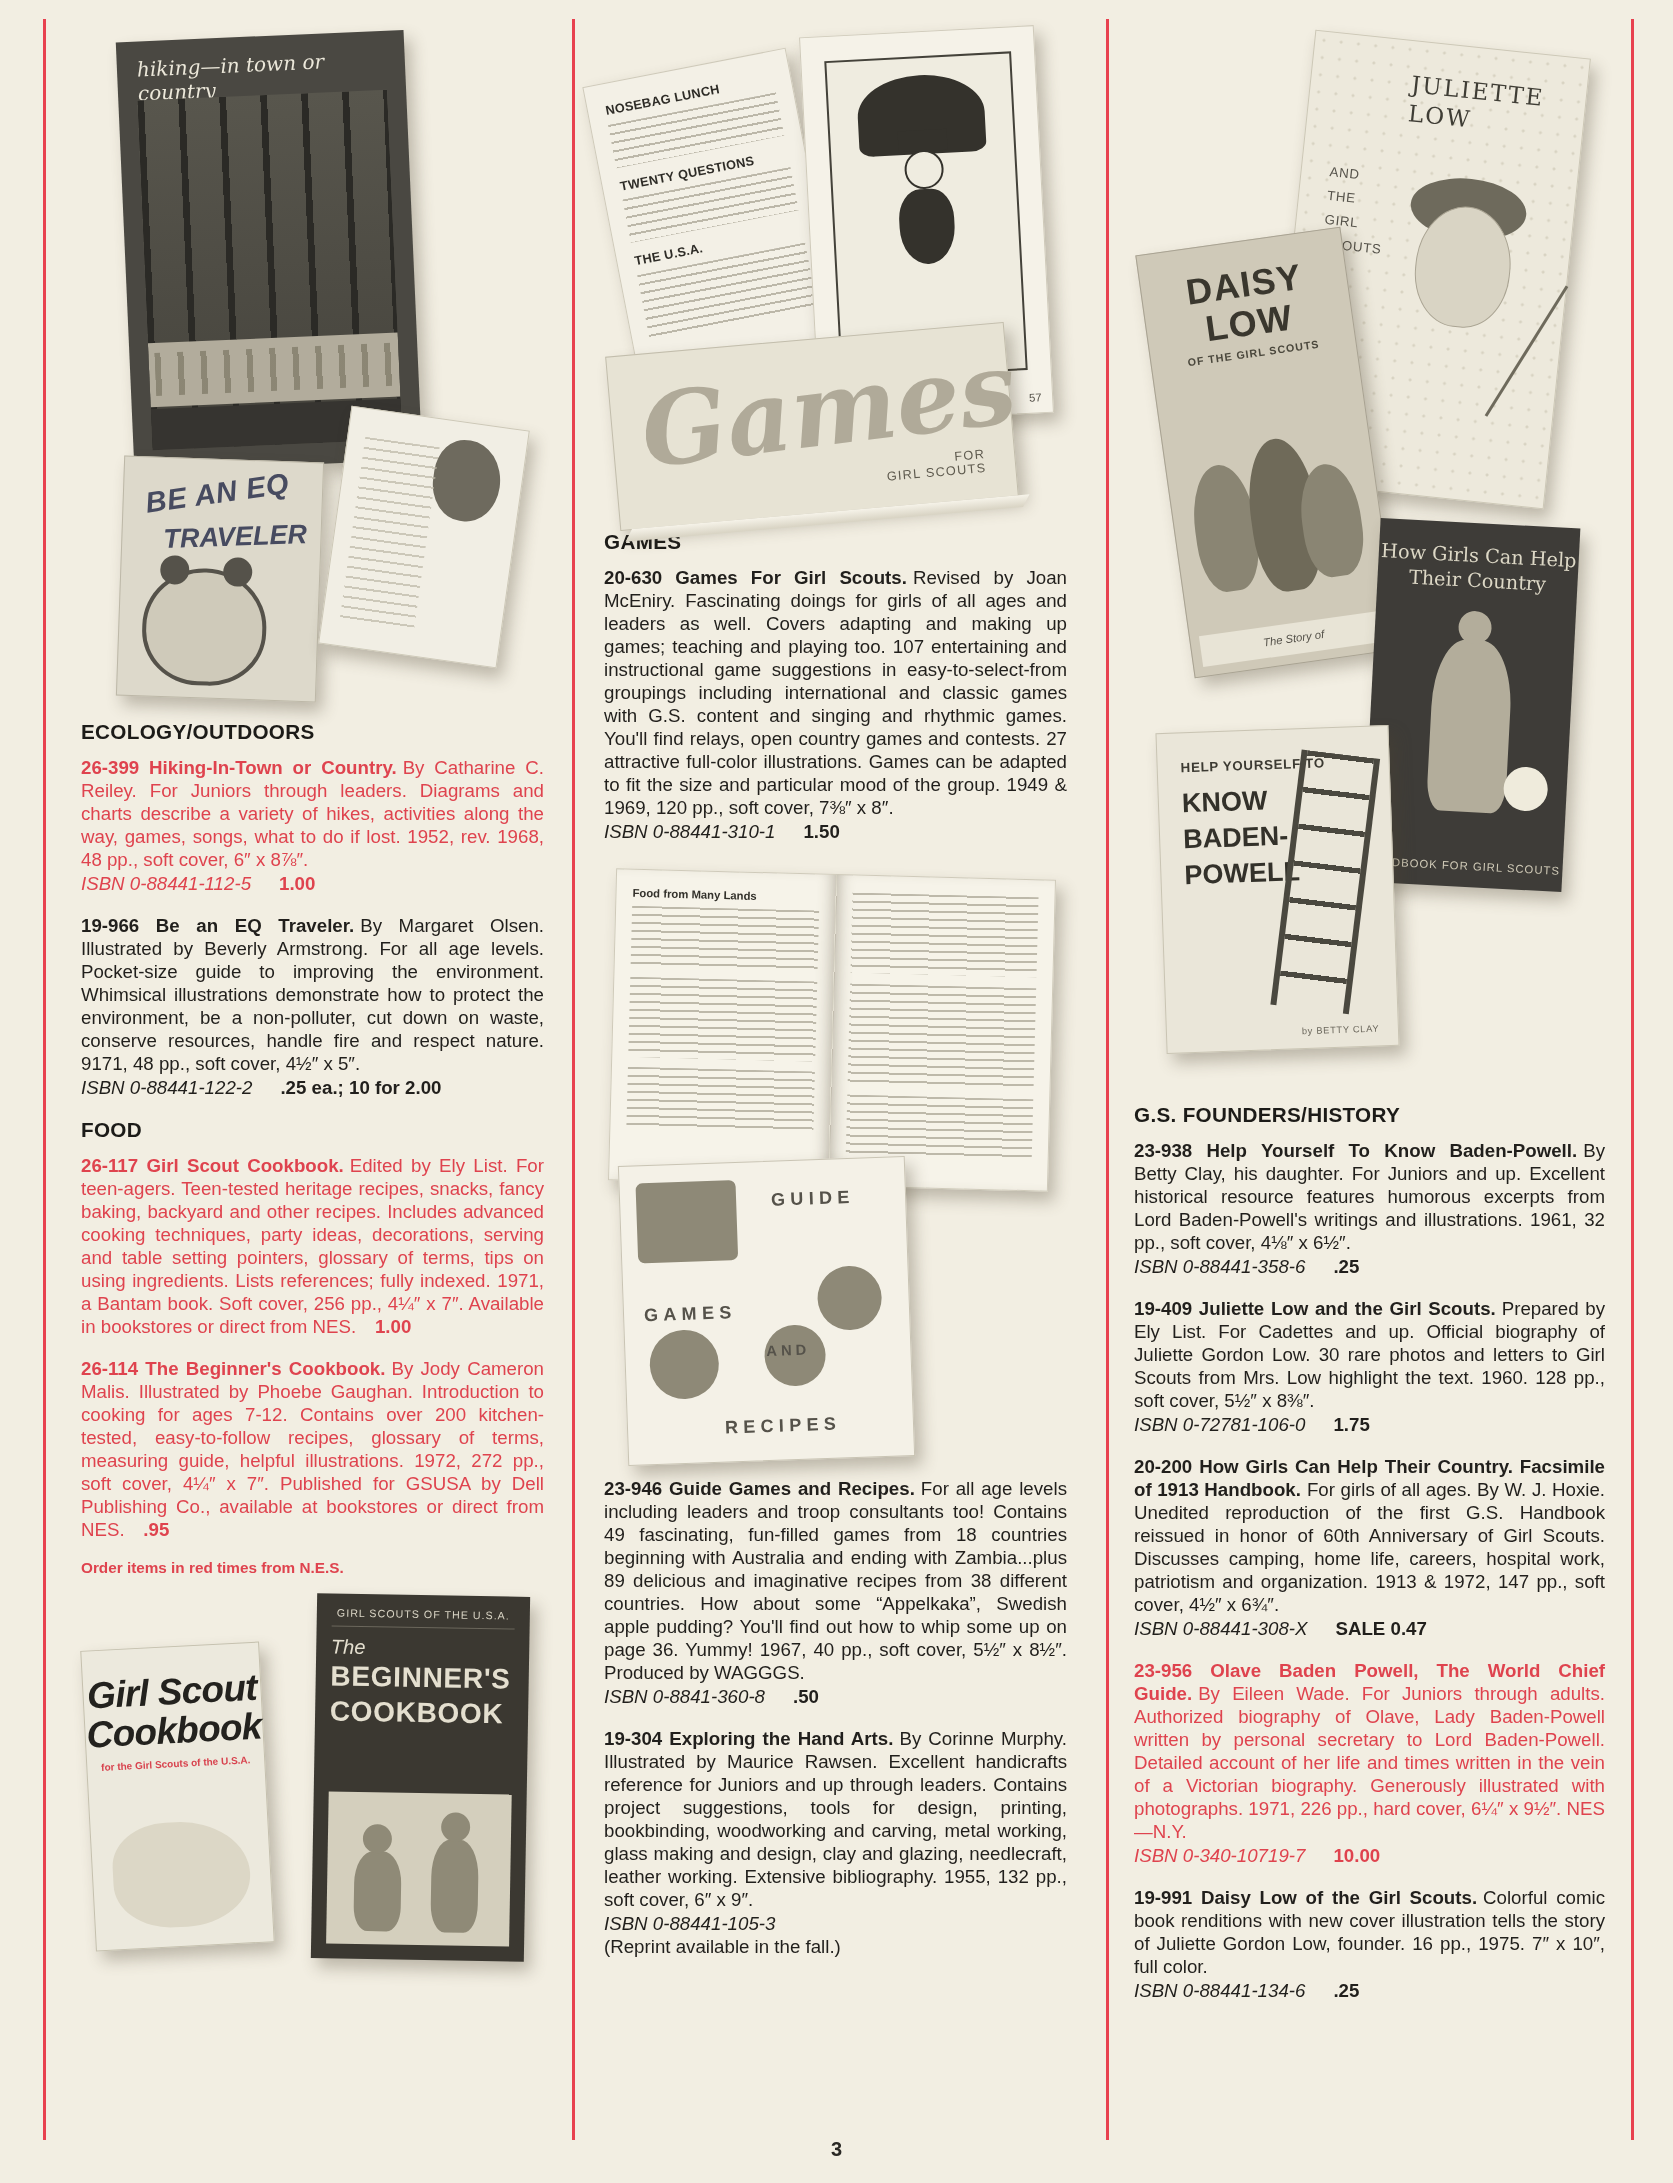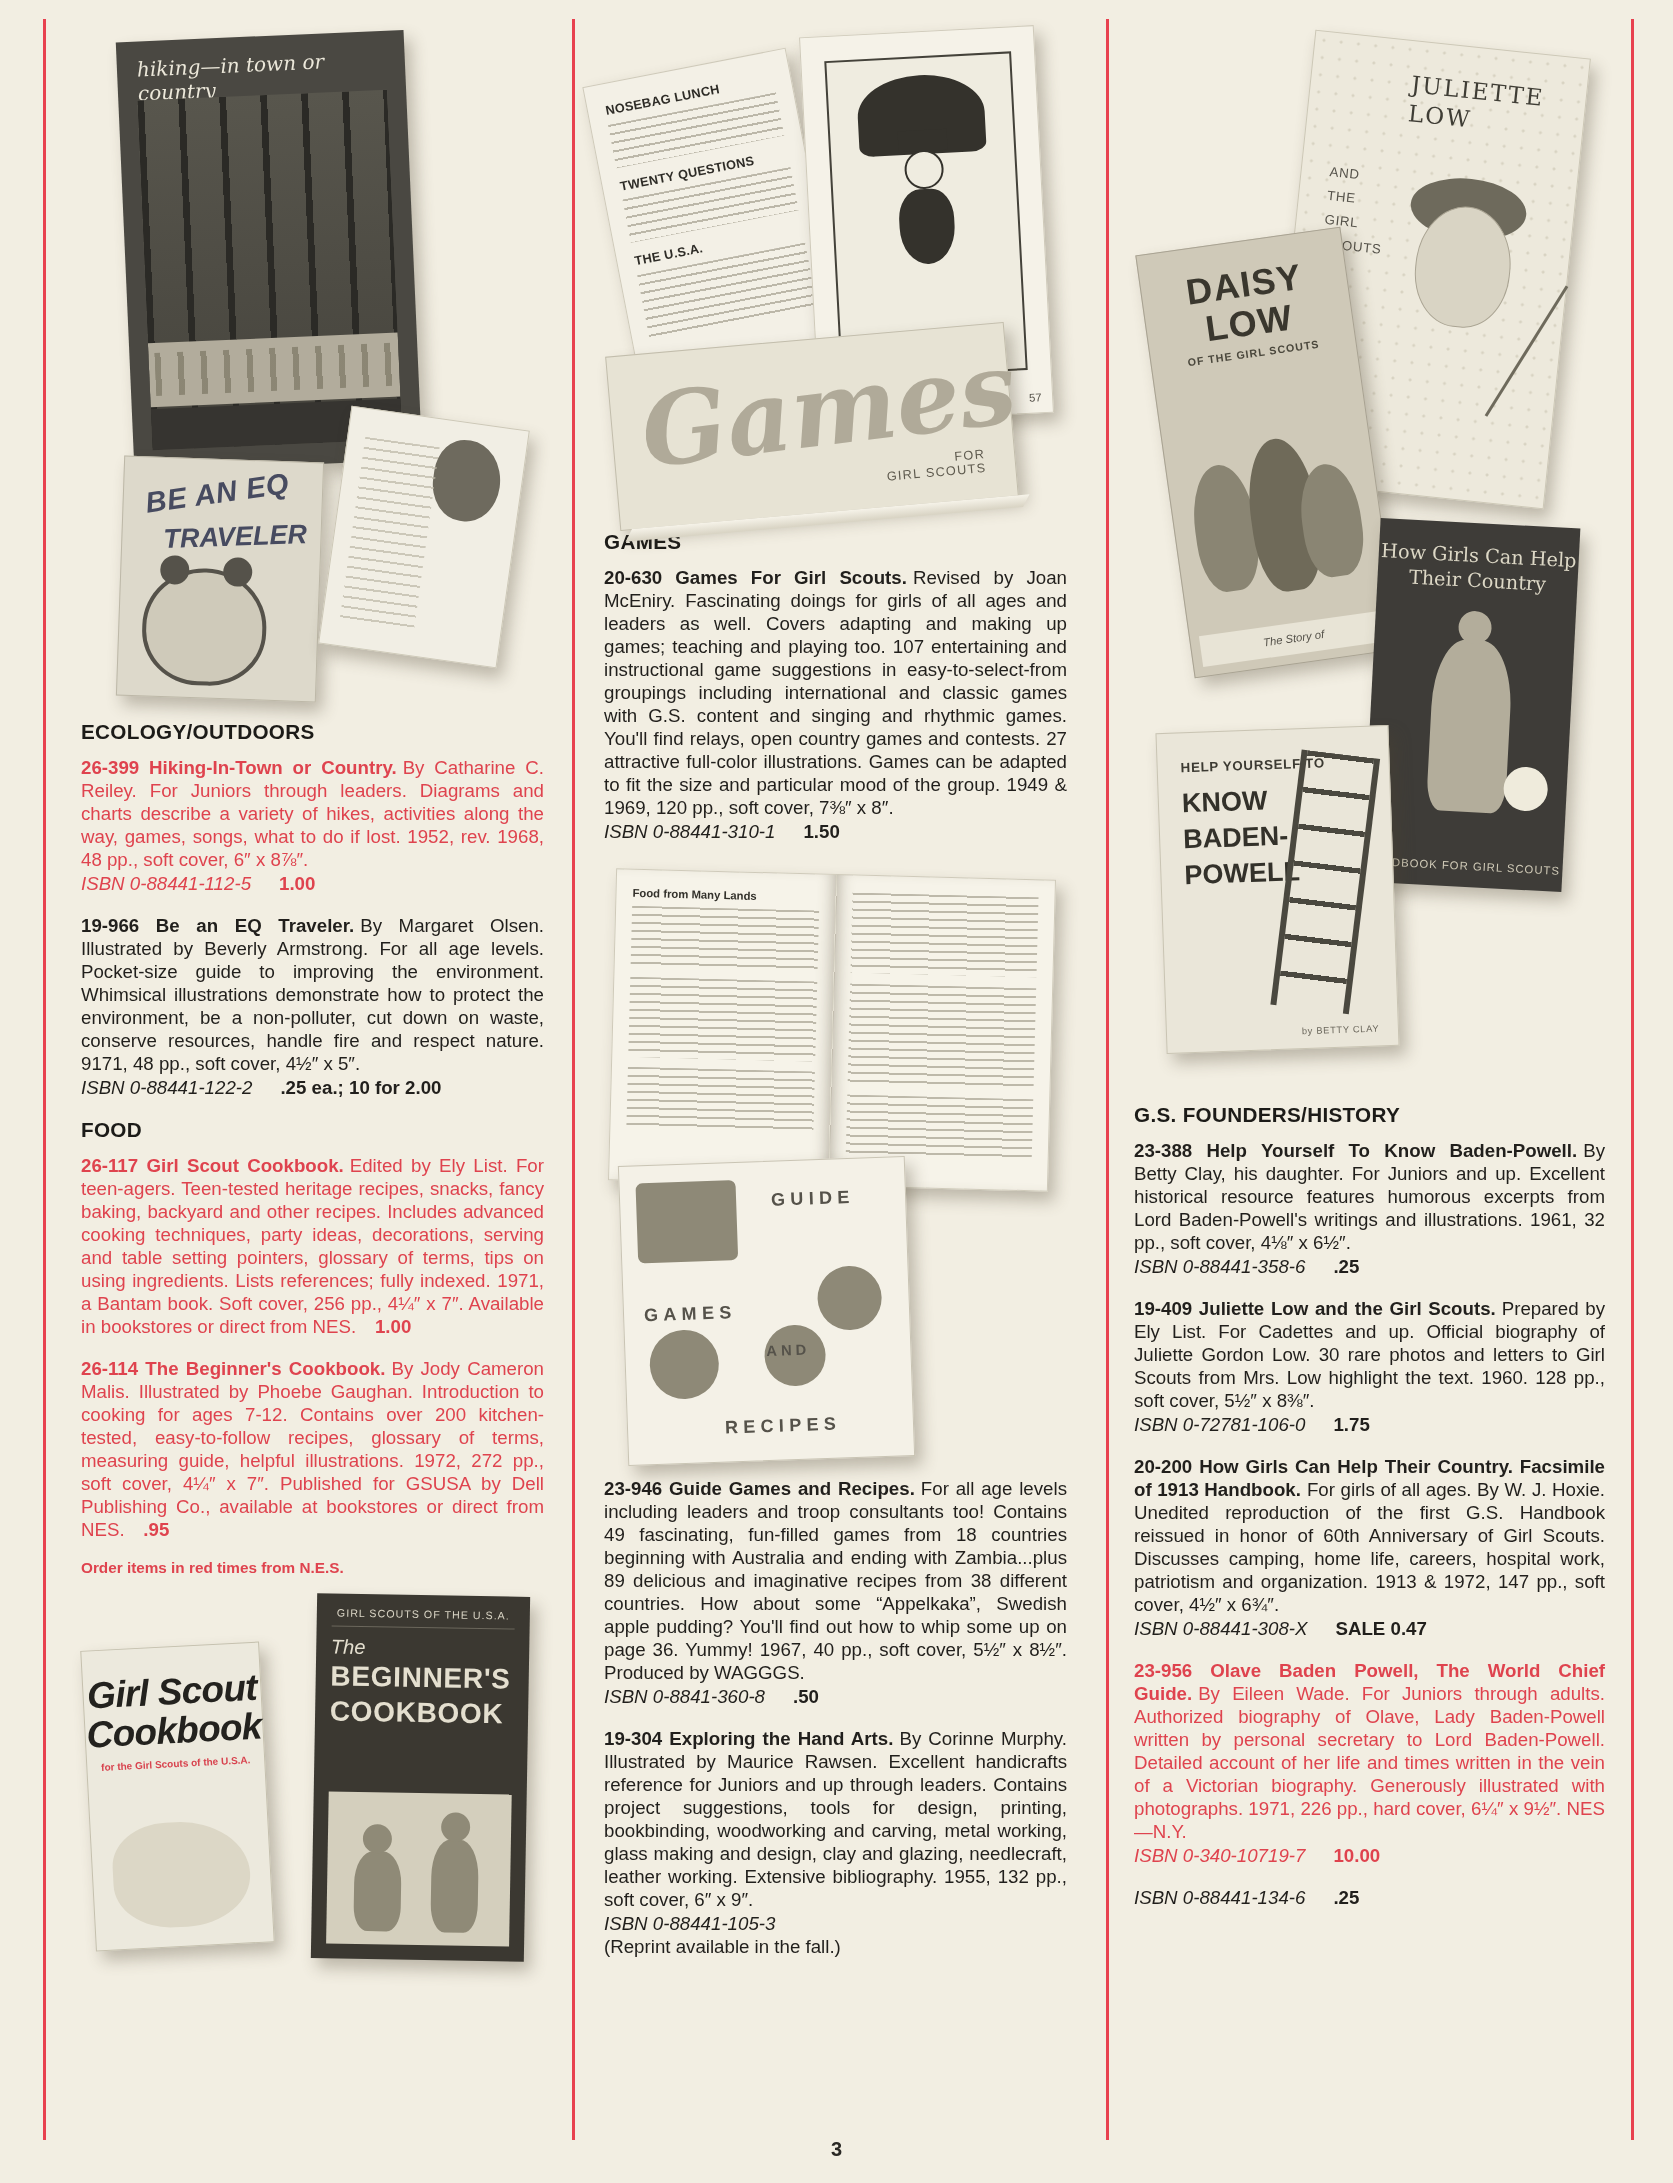--- a/index.html
+++ b/index.html
@@ -347,40 +347,41 @@
 BADEN-
 POWELL</div>
         <div class="bp-ladder"></div>
         <div class="bp-by">by BETTY CLAY</div>
       </div>
     </div>
 
     <h2 class="heading">G.S. FOUNDERS/HISTORY</h2>
 
     <article class="entry">
-      <p class="ebody"><b class="ecode">23-388 Help Yourself To Know Baden-Powell.</b><span class="etext">By Betty Clay, his daughter. For Juniors and up. Excellent historical resource features humorous excerpts from Lord Baden-Powell's writings and illustrations. 1961, 32 pp., soft cover, 4⅛″ x 6½″.</span></p>
+      <p class="ebody"><b class="ecode">23-938 Help Yourself To Know Baden-Powell.</b><span class="etext">By Betty Clay, his daughter. For Juniors and up. Excellent historical resource features humorous excerpts from Lord Baden-Powell's writings and illustrations. 1961, 32 pp., soft cover, 4⅛″ x 6½″.</span></p>
       <p class="isbn-row"><i class="isbn">ISBN 0-88441-358-6</i><b class="price">.25</b></p>
     </article>
 
     <article class="entry">
       <p class="ebody"><b class="ecode">19-409 Juliette Low and the Girl Scouts.</b><span class="etext">Prepared by Ely List. For Cadettes and up. Official biography of Juliette Gordon Low. 30 rare photos and letters to Girl Scouts from Mrs. Low highlight the text. 1960. 128 pp., soft cover, 5½″ x 8⅜″.</span></p>
       <p class="isbn-row"><i class="isbn">ISBN 0-72781-106-0</i><b class="price">1.75</b></p>
     </article>
 
     <article class="entry">
       <p class="ebody"><b class="ecode">20-200 How Girls Can Help Their Country. Facsimile of 1913 Handbook.</b><span class="etext">For girls of all ages. By W. J. Hoxie. Unedited reproduction of the first G.S. Handbook reissued in honor of 60th Anniversary of Girl Scouts. Discusses camping, home life, careers, hospital work, patriotism and organization. 1913 &amp; 1972, 147 pp., soft cover, 4½″ x 6¾″.</span></p>
       <p class="isbn-row"><i class="isbn">ISBN 0-88441-308-X</i><b class="price">SALE 0.47</b></p>
     </article>
 
     <article class="entry red">
       <p class="ebody"><b class="ecode">23-956 Olave Baden Powell, The World Chief Guide.</b><span class="etext">By Eileen Wade. For Juniors through adults. Authorized biography of Olave, Lady Baden-Powell written by personal secretary to Lord Baden-Powell. Detailed account of her life and times written in the vein of a Victorian biography. Generously illustrated with photographs. 1971, 226 pp., hard cover, 6¼″ x 9½″. NES—N.Y.</span></p>
       <p class="isbn-row"><i class="isbn">ISBN 0-340-10719-7</i><b class="price">10.00</b></p>
     </article>
 
     <article class="entry">
+      <p class="ebody"><b class="ecode">19-991 Daisy Low of the Girl Scouts.</b><span class="etext">Colorful comic book renditions with new cover illustration tells the story of Juliette Gordon Low, founder. 16 pp., 1975. 7″ x 10″, full color.</span></p>
       <p class="isbn-row"><i class="isbn">ISBN 0-88441-134-6</i><b class="price">.25</b></p>
     </article>
 
   </section>
 
   <div class="page-number">3</div>
 
 </div>
 
 

